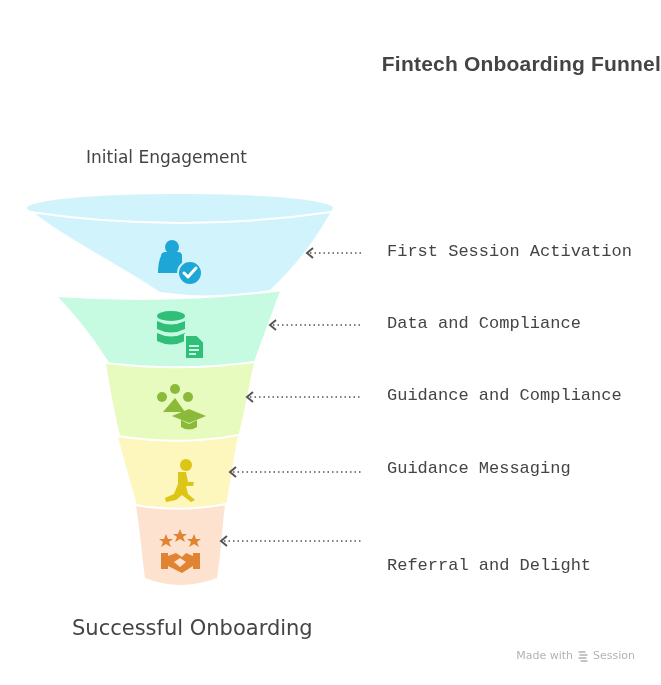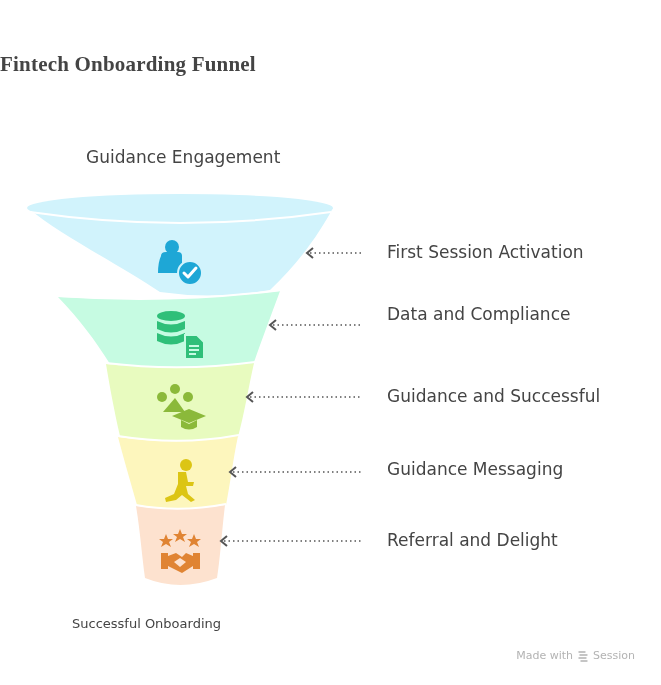--- a/index.html
+++ b/index.html
@@ -1,32 +1,32 @@
 <!DOCTYPE html>
 <html><head>
   <meta charset="utf-8">
   <style>
     html, body { margin: 0; padding: 0; background: #ffffff; }
     body { width: 661px; height: 685px; position: relative; overflow: hidden;
            font-family: "DejaVu Sans", sans-serif; color: #444444; }
-    .title { position: absolute; left: 0; top: 52px; width: 661px; text-align: left;
-             font-family: Liberation Serif, serif; font-weight: bold; font-size: 21px;
+    .title { position: absolute; left: 0; top: 52px; width: 661px; text-align: right;
+             font-family: Liberation Sans, sans-serif; font-weight: bold; font-size: 21px;
              color: #444444; letter-spacing: 0.2px; }
     .top-label { position: absolute; left: 86px; top: 147px; font-size: 17px; color: #444444; }
-    .bottom-label { position: absolute; left: 72px; top: 616px; font-size: 13px; color: #444444; }
-    .stage-label { position: absolute; left: 387px; font-size: 17px; color: #444444; white-space: nowrap; }
+    .bottom-label { position: absolute; left: 72px; top: 616px; font-size: 21px; color: #444444; }
+    .stage-label { position: absolute; left: 387px; font-size: 17px; color: #444444; white-space: nowrap; font-family: Liberation Mono, monospace; }
     .footer { position: absolute; right: 26px; top: 649px; font-size: 11px; color: #b3b3b3;
               display: flex; align-items: center; gap: 4px; }
     svg.funnel { position: absolute; left: 0; top: 0; }
   </style>
 </head>
 <body>
 
 <div class="title">Fintech Onboarding Funnel</div>
-<div class="top-label">Guidance Engagement</div>
+<div class="top-label">Initial Engagement</div>
 
 <svg class="funnel" width="661" height="685" viewBox="0 0 661 685">
 
   <g>
     <path d="M28,208 C60,235 120,265 160,292 Q215,300 270,290 C300,262 320,232 333,208 Z" fill="#d1f3fc"></path>
     <ellipse cx="180" cy="208" rx="153" ry="14" fill="#d1f3fc"></ellipse>
     <path d="M30,212 Q180,234 331,212" fill="none" stroke="#ffffff" stroke-width="2"></path>
     <g fill="#1ea7d6">
       <circle cx="172" cy="247" r="7"></circle>
       <path d="M161,256 Q161,252 166,252 L178,252 Q182,252 182,256 L182,273 L158,273 Q158,262 161,256 Z"></path>
@@ -103,24 +103,24 @@
         <line x1="233" y1="472" x2="362" y2="472" stroke-width="1.5" stroke-dasharray="1.5,3"></line>
       </g>
     <g>
         <path d="M227,536 L221,541 L227,546" stroke-width="2"></path>
         <line x1="224" y1="541" x2="362" y2="541" stroke-width="1.5" stroke-dasharray="1.5,3"></line>
       </g>
   </g>
 </svg>
 
 <div class="stage-label" style="top:242px">First Session Activation</div>
-<div class="stage-label" style="top:304px">Data and Compliance</div>
-<div class="stage-label" style="top:386px">Guidance and Successful</div>
+<div class="stage-label" style="top:314px">Data and Compliance</div>
+<div class="stage-label" style="top:386px">Guidance and Compliance</div>
 <div class="stage-label" style="top:459px">Guidance Messaging</div>
-<div class="stage-label" style="top:530px">Referral and Delight</div>
+<div class="stage-label" style="top:556px">Referral and Delight</div>
 
 <div class="bottom-label">Successful Onboarding</div>
 
 <div class="footer">
   <span>Made with</span>
   <svg width="12" height="12" viewBox="0 0 12 12">
     <path d="M2,2 L8,2 M3,5 L10,5 M2,8 L9,8 M4,11 L10,11" stroke="#b3b3b3" stroke-width="1.4" fill="none" stroke-linecap="round"></path>
   </svg>
   <span>Session</span>
 </div>

